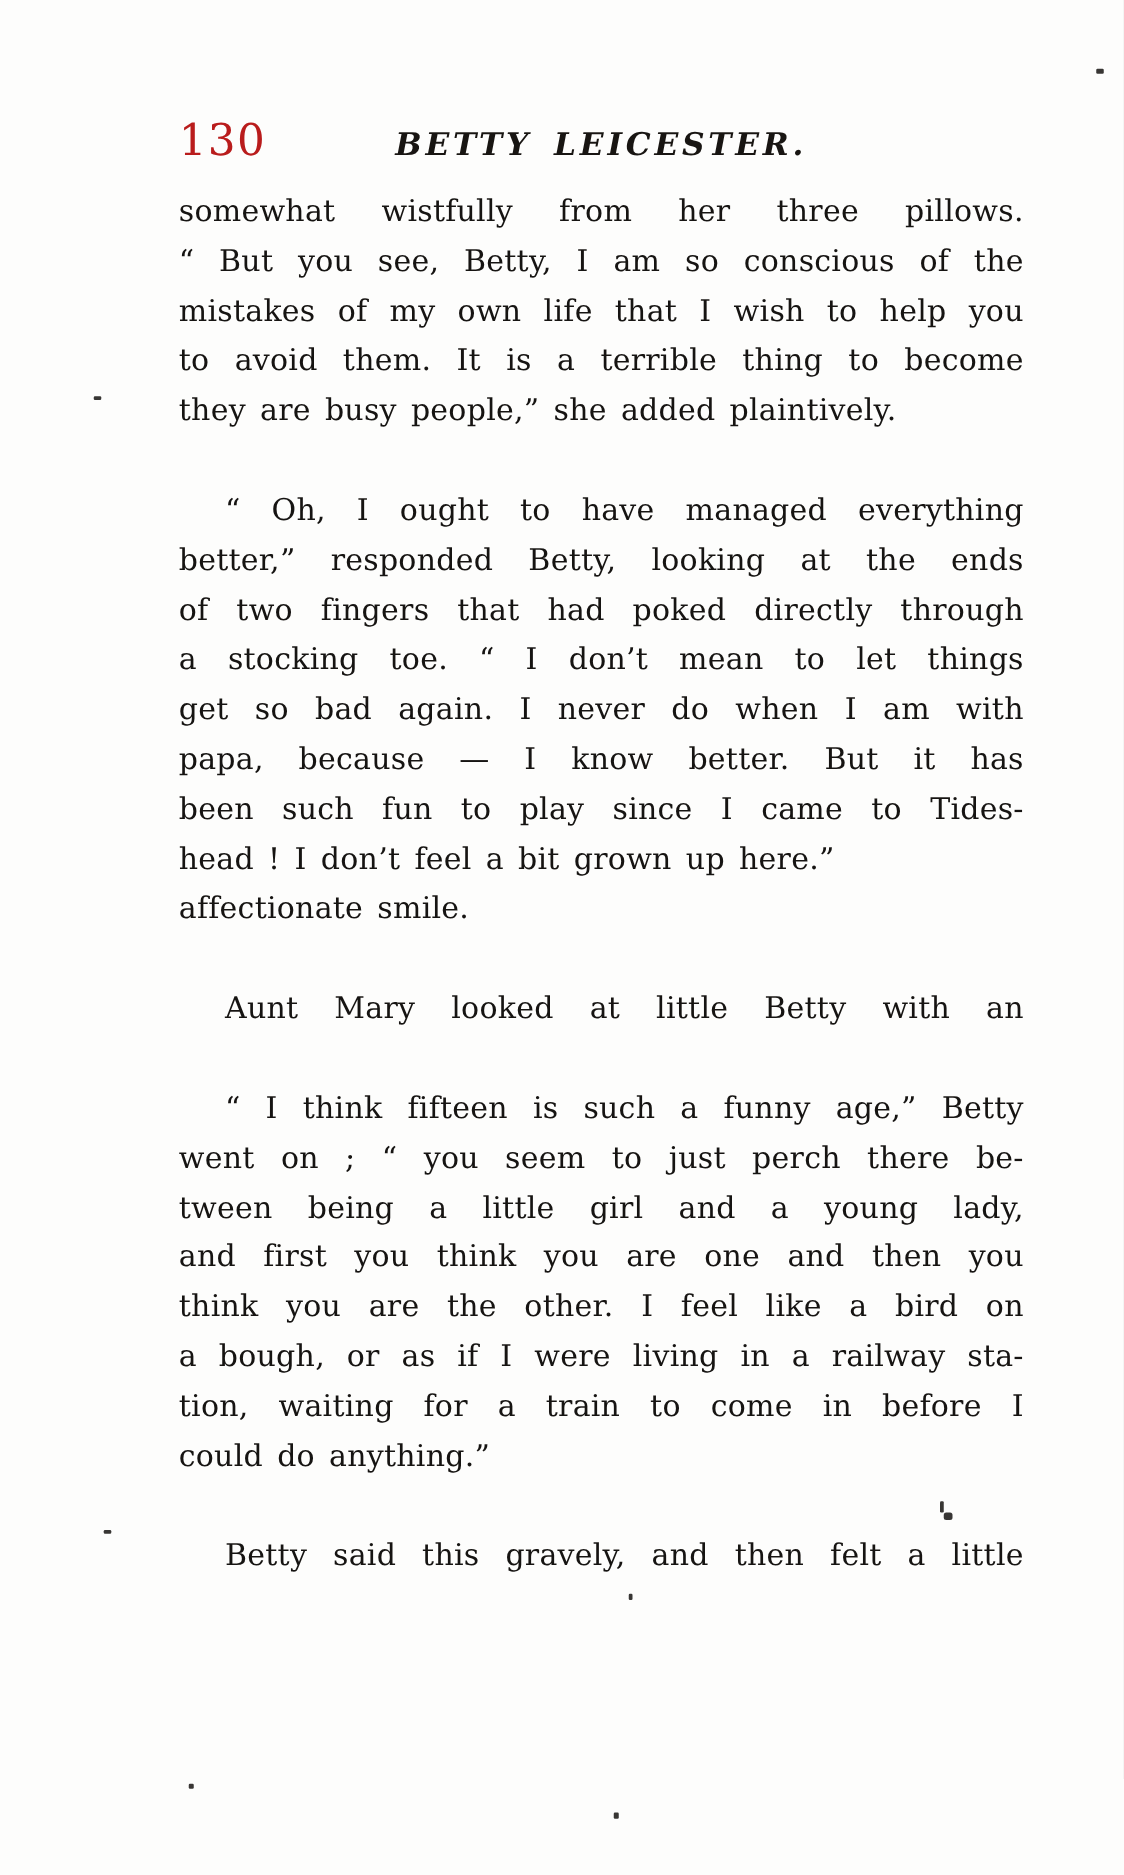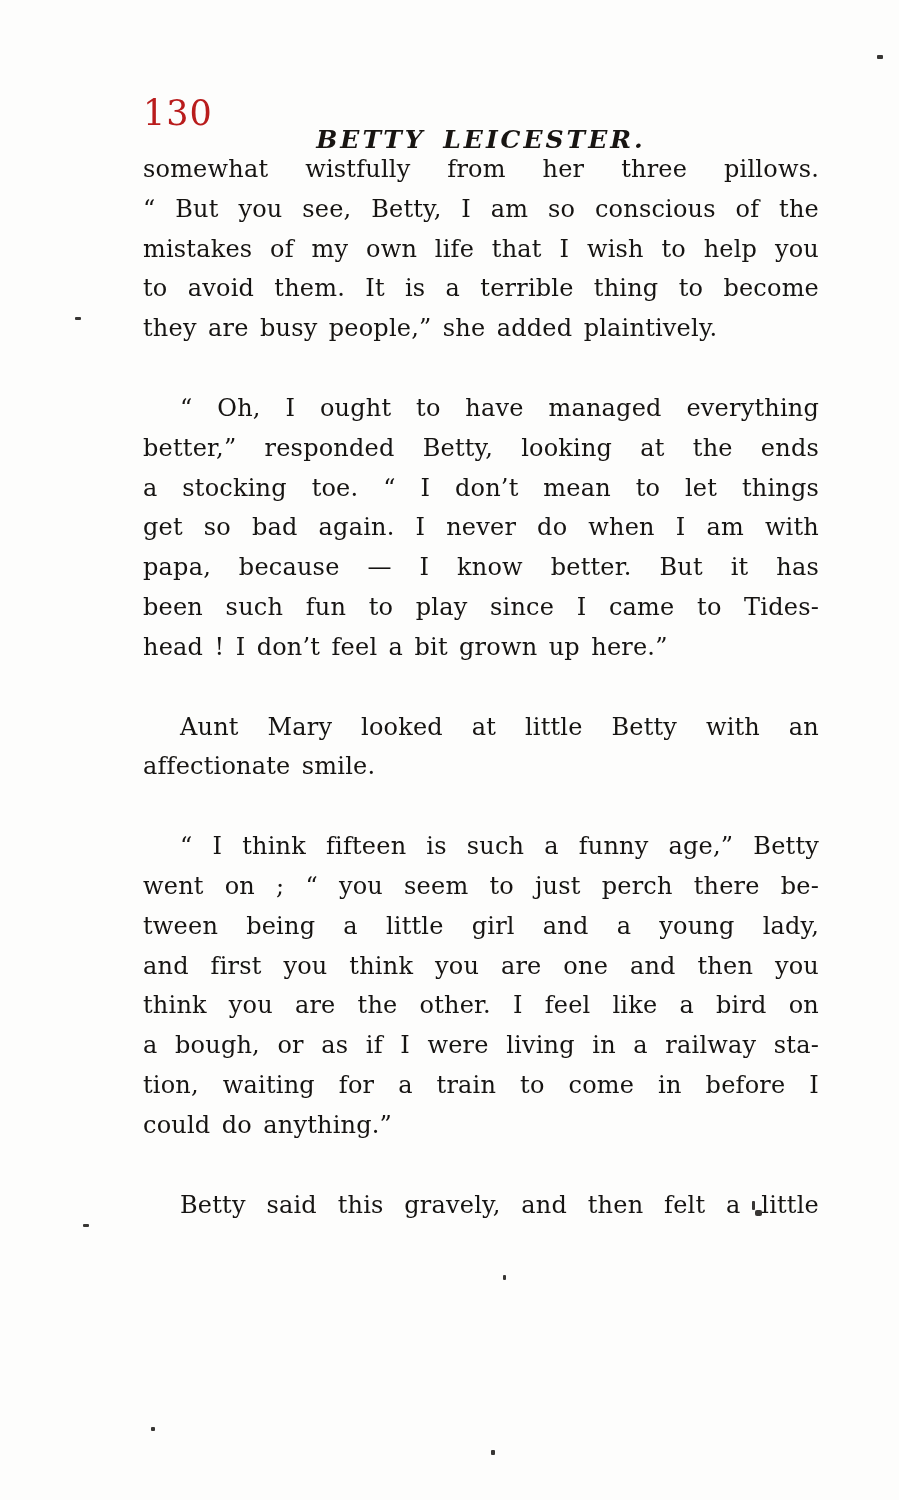--- a/index.html
+++ b/index.html
@@ -24,21 +24,20 @@
     position:absolute;
     left:143px;top:101px;
     width:676px;
     text-align:center;
     font-size:25px;
     font-style:italic;
     font-weight:bold;
     letter-spacing:3px;
     word-spacing:6px;
     color:#181512;
-    margin-top:24px;
   }
   
   .bodytext{
     position:absolute;
     left:143px;top:150px;
     width:676px;
   }
   .line{
     font-size:24px;
     line-height:39.8px;
@@ -78,27 +77,28 @@
   <div class="runhead">BETTY LEICESTER.</div>
 
   <div class="bodytext" id="body-text">
       <div class="line">somewhat wistfully from her three pillows.</div>
       <div class="line">“ But you see, Betty, I am so conscious of the</div>
       <div class="line">mistakes of my own life that I wish to help you</div>
       <div class="line">to avoid them.  It is a terrible thing to become</div>
       <div class="line end">they are busy people,” she added plaintively.</div>
       <div class="line ind">“ Oh, I ought to have managed everything</div>
       <div class="line">better,” responded Betty, looking at the ends</div>
+      <div class="line">of two fingers that had poked directly through</div>
       <div class="line">a stocking toe.  “ I don’t mean to let things</div>
       <div class="line">get so bad again.  I never do when I am with</div>
       <div class="line">papa, because — I know better.  But it has</div>
       <div class="line">been such fun to play since I came to Tides-</div>
       <div class="line end">head !  I don’t feel a bit grown up here.”</div>
+      <div class="line end">affectionate smile.</div>
       <div class="line ind">Aunt Mary looked at little Betty with an</div>
-      <div class="line end">affectionate smile.</div>
       <div class="line ind">“ I think fifteen is such a funny age,” Betty</div>
       <div class="line">went on ; “ you seem to just perch there be-</div>
       <div class="line">tween being a little girl and a young lady,</div>
       <div class="line">and first you think you are one and then you</div>
       <div class="line">think you are the other.  I feel like a bird on</div>
       <div class="line">a bough, or as if I were living in a railway sta-</div>
       <div class="line">tion, waiting for a train to come in before I</div>
       <div class="line end">could do anything.”</div>
       <div class="line ind">Betty said this gravely, and then felt a little</div>
     </div>

